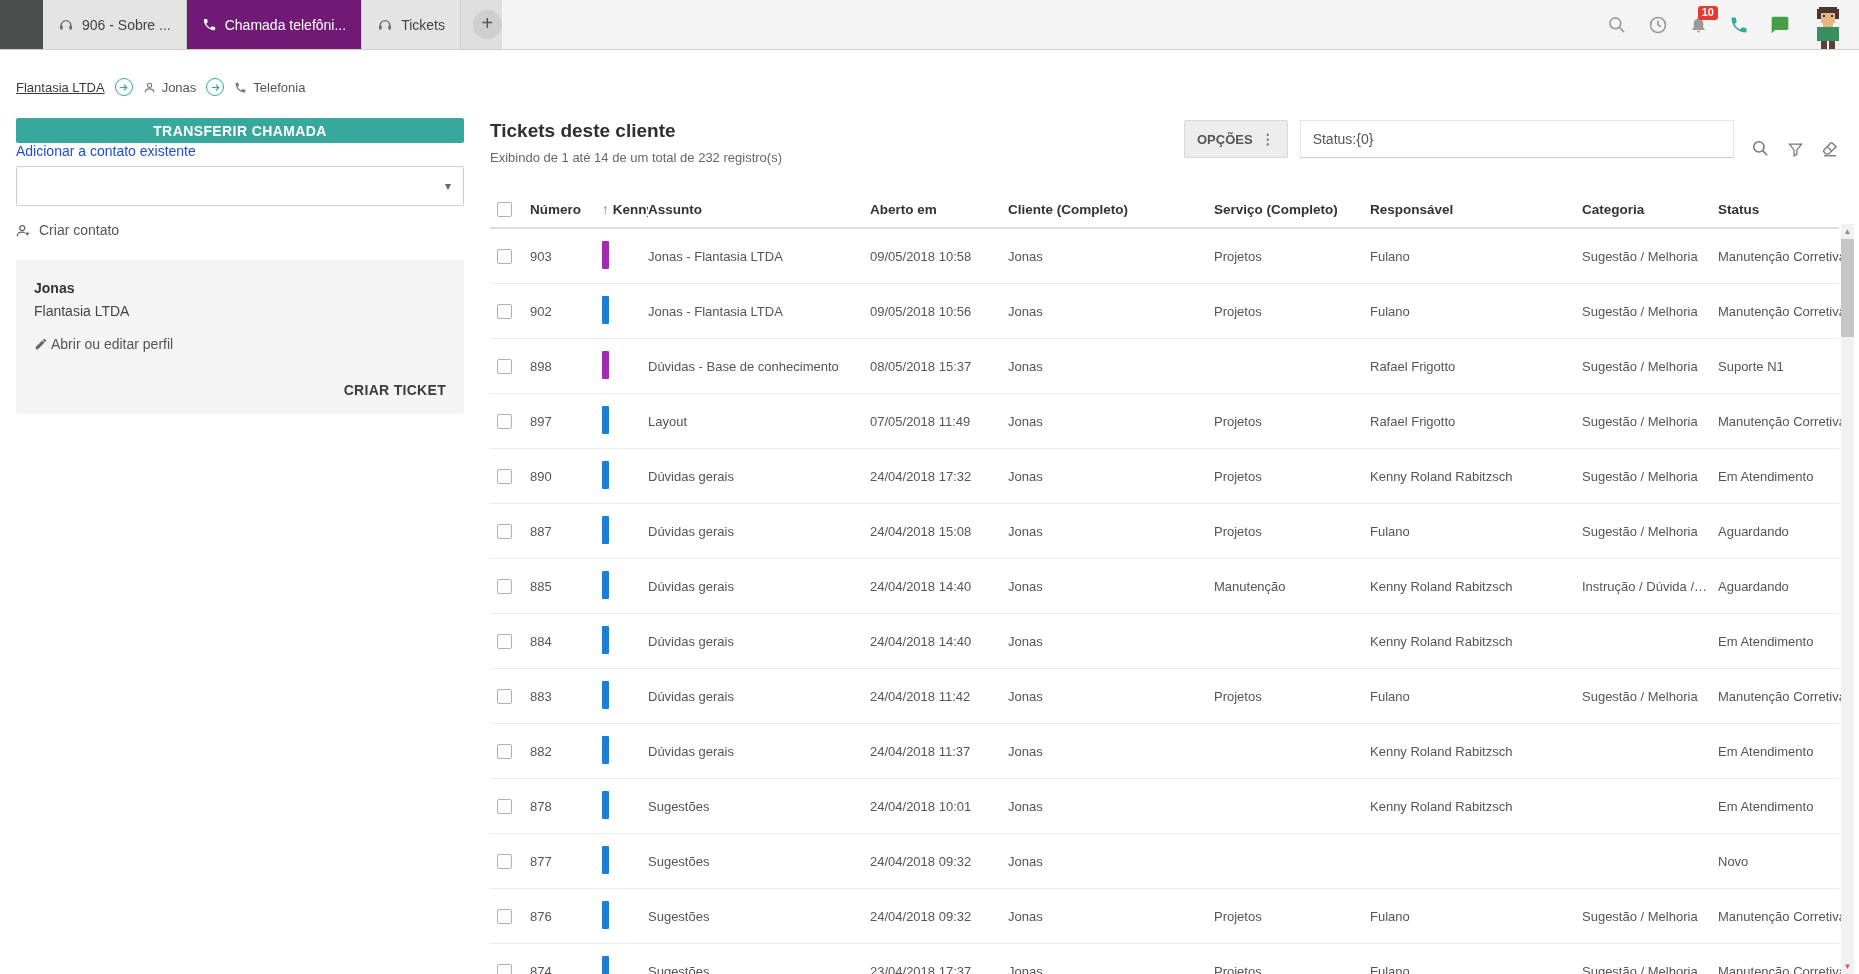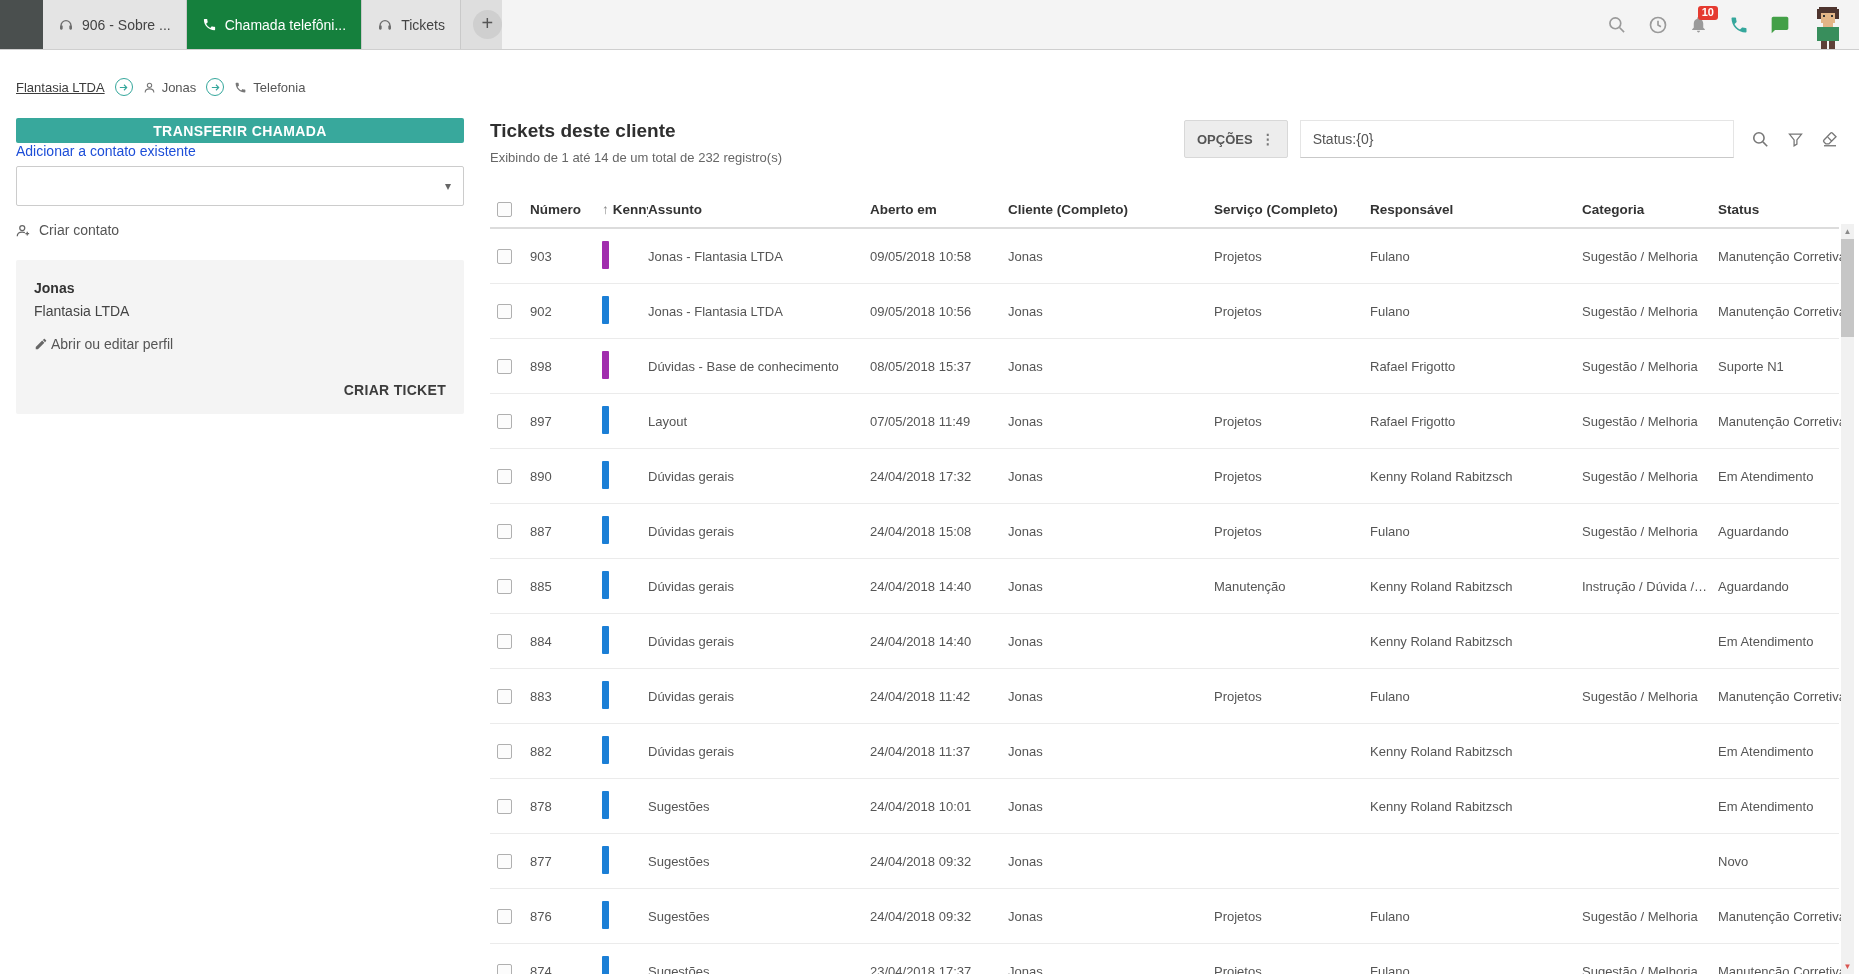--- a/index.html
+++ b/index.html
@@ -7,21 +7,21 @@
     font-family: "Liberation Sans", sans-serif; color: #555; }
 
   
   .topbar { display: flex; align-items: stretch; height: 50px; background: #dedede;
     border-bottom: 1px solid #cfcfcf; }
   .app-corner { width: 43px; background: #4a4f4e; flex: none; }
   .tab { display: flex; align-items: center; gap: 8px; padding: 15px 15px; font-size: 14px;
     color: #444; background: #e4e4e4; border-right: 1px solid #c9c9c9; cursor: default;
     white-space: nowrap; }
   .tab .icon { display: flex; color: #6d6d6d; }
-  .tab.active { background: #15803d; color: #fff; }
+  .tab.active { background: #701a75; color: #fff; }
   .tab.active .icon { color: #fff; }
   .plus-btn { align-self: center; margin-left: 12px; width: 29px; height: 29px;
     border-radius: 50%; background: #cfcfcf; color: #555; font-size: 20px; line-height: 27px;
     text-align: center; flex: none; }
   .topbar-right { flex: 1; background: #f4f4f4; display: flex; align-items: center;
     justify-content: flex-end; gap: 21px; padding-right: 12px; }
   .tb-icon { display: flex; color: #9a9a9a; position: relative; }
   .tb-icon.phone { color: #35a79c; }
   .tb-icon.chat { color: #43a047; }
   .badge { position: absolute; top: -9px; right: -10px; background: #e53a30; color: #fff;
@@ -61,21 +61,21 @@
     font-size: 14px; color: #555; cursor: pointer; }
   .edit-profile .icon { display: flex; color: #666; }
   .create-ticket { text-align: right; font-size: 14px; font-weight: bold; color: #3c3c3c;
     letter-spacing: .3px; margin-top: 30px; cursor: pointer; }
 
   
   .main { flex: 1; min-width: 0; }
   .main-header { display: flex; align-items: flex-start; margin-top: 8px; }
   .page-title { font-size: 19px; font-weight: bold; color: #2f2f2f; }
   .page-subtitle { font-size: 13px; color: #666; margin-top: 8px; }
-  .controls { display: flex; align-items: center; margin-left: auto; width: 655px; }
+  .controls { display: flex; align-items: flex-end; margin-left: auto; width: 655px; }
   .options-btn { height: 38px; padding: 0 12px; background: #ededed; border: 1px solid #d8d8d8;
     border-radius: 2px; font-family: inherit; font-size: 13px; font-weight: bold; color: #555;
     display: flex; align-items: center; gap: 8px; cursor: pointer; flex: none; }
   .options-btn .dots { font-size: 14px; color: #777; }
   .search-box { flex: 1; height: 38px; margin-left: 12px; border: 1px solid #e5e5e5;
     border-bottom-color: #c9c9c9; background: #fff; display: flex; align-items: center;
     padding: 0 12px; font-size: 14px; color: #555; cursor: text; }
   .ctrl-icon { display: flex; color: #777; margin-left: 17px; cursor: pointer; flex: none; }
 
   .table { margin-top: 26px; }

